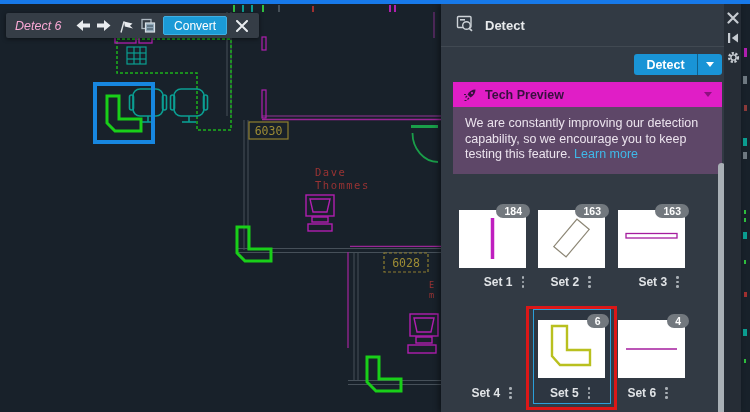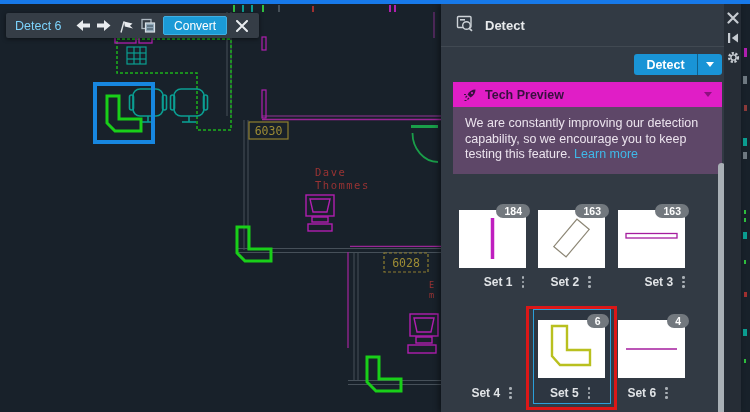--- a/index.html
+++ b/index.html
@@ -11,21 +11,21 @@
   #top-bar { left:0; top:0; width:750px; height:4px; background:#1779e9; z-index:50; }
 
   
   #canvas-wrap { left:0; top:0; width:750px; height:380px; z-index:1; }
   #canvas-wrap svg { display:block; }
 
   
   #toolbar { left:6px; top:13px; width:253px; height:25px; background:#353d46;
              border-radius:2px; z-index:10; display:flex; align-items:center;
              box-shadow:0 1px 4px rgba(0,0,0,.5); padding:0 6px 0 9px; }
-  #toolbar .tb-title { color:#7dd3fc; font-size:12.5px; margin-right:10px; white-space:nowrap; }
+  #toolbar .tb-title { color:#f9a8d4; font-size:12.5px; margin-right:10px; white-space:nowrap;font-style:italic; }
   .tb-ic { display:flex; align-items:center; justify-content:center; width:22px; height:20px; cursor:pointer; }
   #convert-btn { background:#1b9ad6; border:1px solid #3fb0e4; color:#fff; font-size:12px;
                  border-radius:2px; height:19px; padding:0 10px; margin:0 4px; cursor:pointer;
                  display:flex; align-items:center; }
 
   
   #panel { left:441px; top:4px; width:300px; height:408px; background:#323a44; z-index:20;
            box-shadow:-2px 0 6px rgba(0,0,0,.45); }
   #panel-main { position:absolute; left:0; top:0; width:283px; height:408px; }
   #icon-col { position:absolute; right:0; top:0; width:17px; height:408px; background:#262d36;
@@ -310,21 +310,21 @@
         </span>
     </div>
     <div class="set-label" style="left:97px; top:270px;">
       <span>Set 2</span>
       <span class="kebab">
           <i></i>
           <i></i>
           <i></i>
         </span>
     </div>
-    <div class="set-label" style="left:191px; top:270px;">
+    <div class="set-label" style="left:185px; top:270px;">
       <span>Set 3</span>
       <span class="kebab">
           <i></i>
           <i></i>
           <i></i>
         </span>
     </div>
 
 
     <div id="set5-select">

